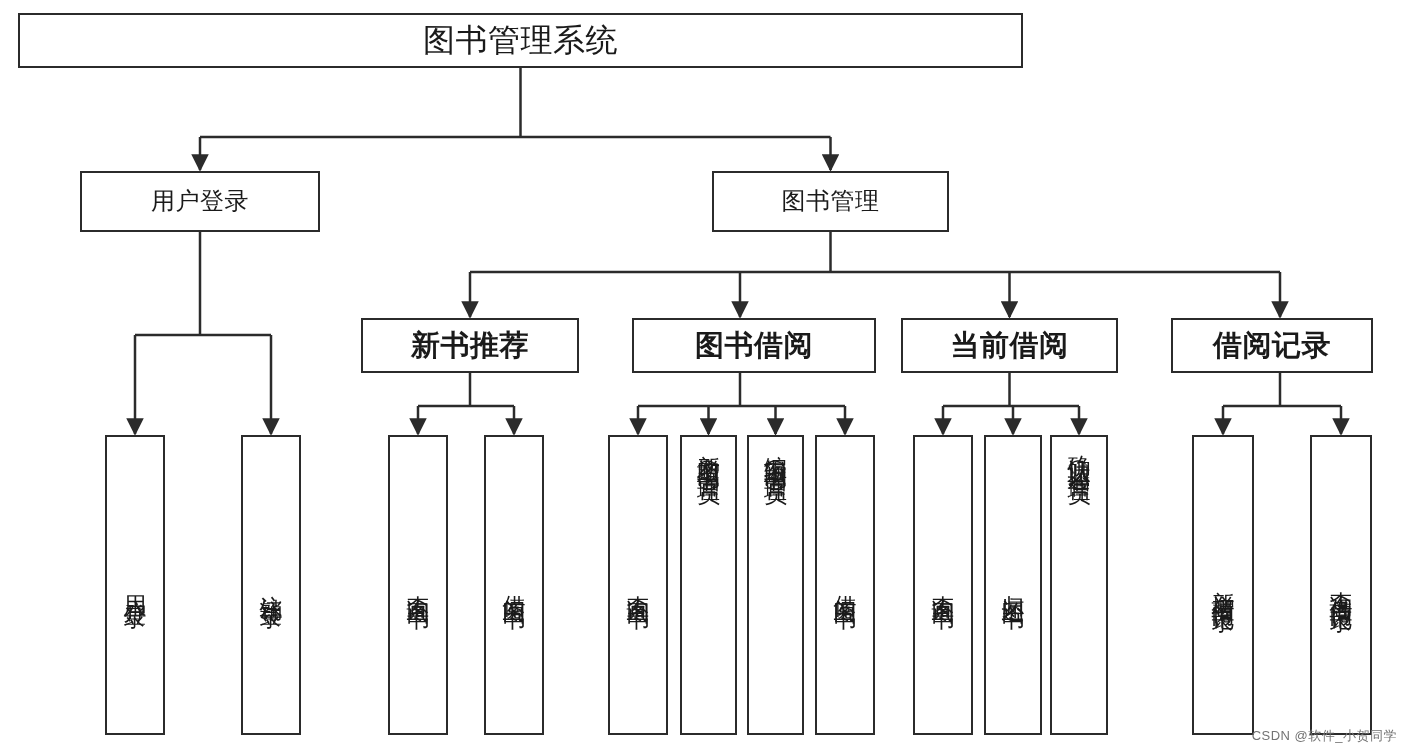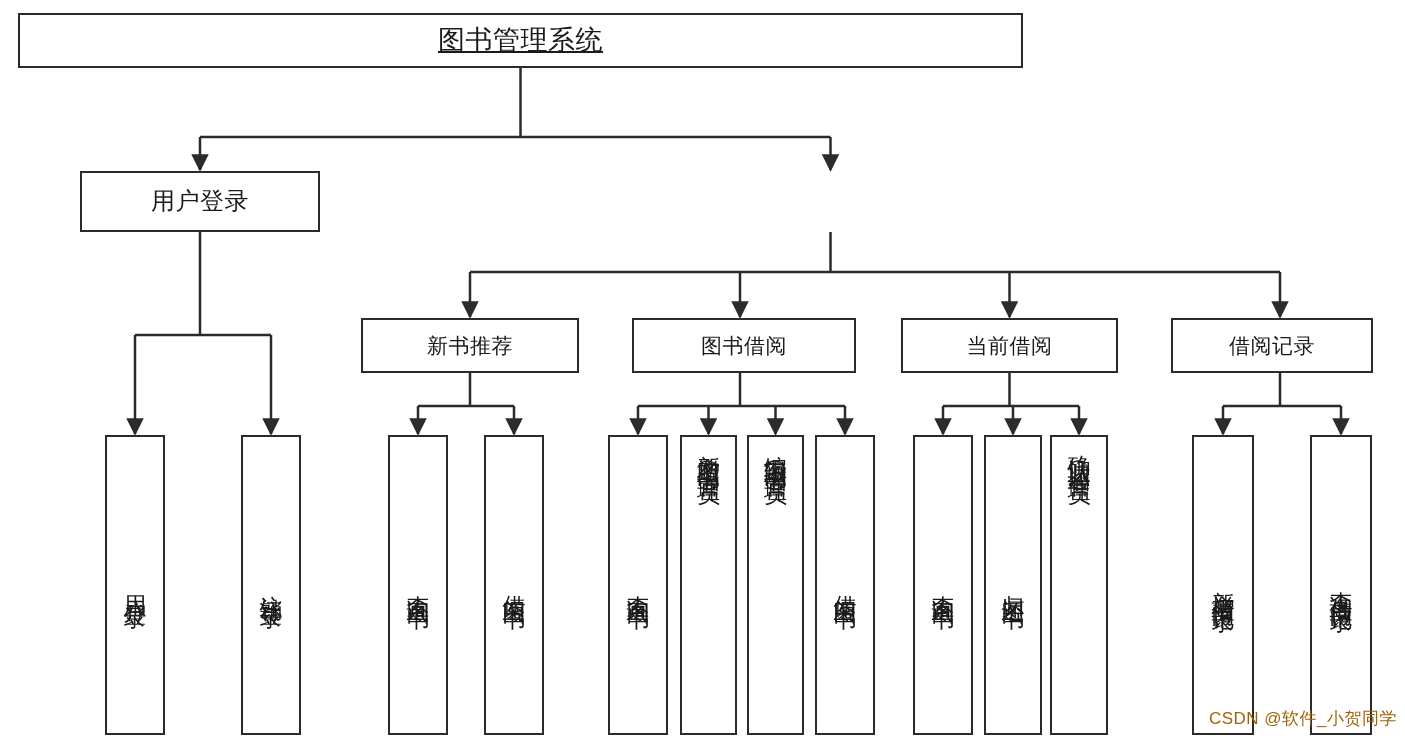--- a/index.html
+++ b/index.html
@@ -36,46 +36,46 @@
     justify-content: center;
     z-index: 2;
   }
   .node .label {
     color: #1a1a1a;
     letter-spacing: 0.5px;
     line-height: 1.12;
     text-align: center;
     white-space: nowrap;
   }
-  .node.root .label { font-size: 27px; text-decoration: underline; }
+  .node.root .label { font-size: 32px; }
   .node.lvl2 .label { font-size: 24px; }
-  .node.lvl3 .label { font-size: 21px; }
+  .node.lvl3 .label { font-size: 29px; font-weight: bold; }
 
   .node.leaf {
     align-items: flex-start;
     justify-content: center;
     padding-top: 0;
   }
   .node.leaf .label {
     writing-mode: vertical-rl;
     text-orientation: upright;
     font-size: 23px;
     letter-spacing: 4px;
     line-height: 1.0;
     white-space: nowrap;
   }
   .node.leaf.center-text {
     align-items: center;
   }
   .watermark {
     position: absolute;
     right: 8px;
-    bottom: 17px;
-    font-size: 17px;
-    color: #a16207;
+    bottom: 2px;
+    font-size: 13px;
+    color: #737373;
     letter-spacing: 0.5px;
     z-index: 3;
     white-space: nowrap;
   }
 </style>
 </head>
 <body>
 
 <div id="canvas">
 
@@ -122,25 +122,28 @@
       </g>
   </svg>
 
   <div class="node root" style="left: 18px; top: 13px; width: 1005px; height: 55px;">
     <span class="label">图书管理系统</span>
   </div>
 
   <div class="node lvl2" style="left: 80px; top: 171px; width: 240px; height: 61px;">
     <span class="label">用户登录</span>
   </div>
+  <div class="node lvl2" style="left: 712px; top: 171px; width: 237px; height: 61px;">
+    <span class="label">图书管理</span>
+  </div>
 
   <div class="node lvl3" style="left: 361px; top: 318px; width: 218px; height: 55px;">
     <span class="label">新书推荐</span>
   </div>
-  <div class="node lvl3" style="left: 632px; top: 318px; width: 224px; height: 55px;">
+  <div class="node lvl3" style="left: 632px; top: 318px; width: 244px; height: 55px;">
     <span class="label">图书借阅</span>
   </div>
   <div class="node lvl3" style="left: 901px; top: 318px; width: 217px; height: 55px; justify-content: center;">
     <span class="label">当前借阅</span>
   </div>
   <div class="node lvl3" style="left: 1171px; top: 318px; width: 202px; height: 55px;">
     <span class="label">借阅记录</span>
   </div>
 
   <div id="leaf-container">

